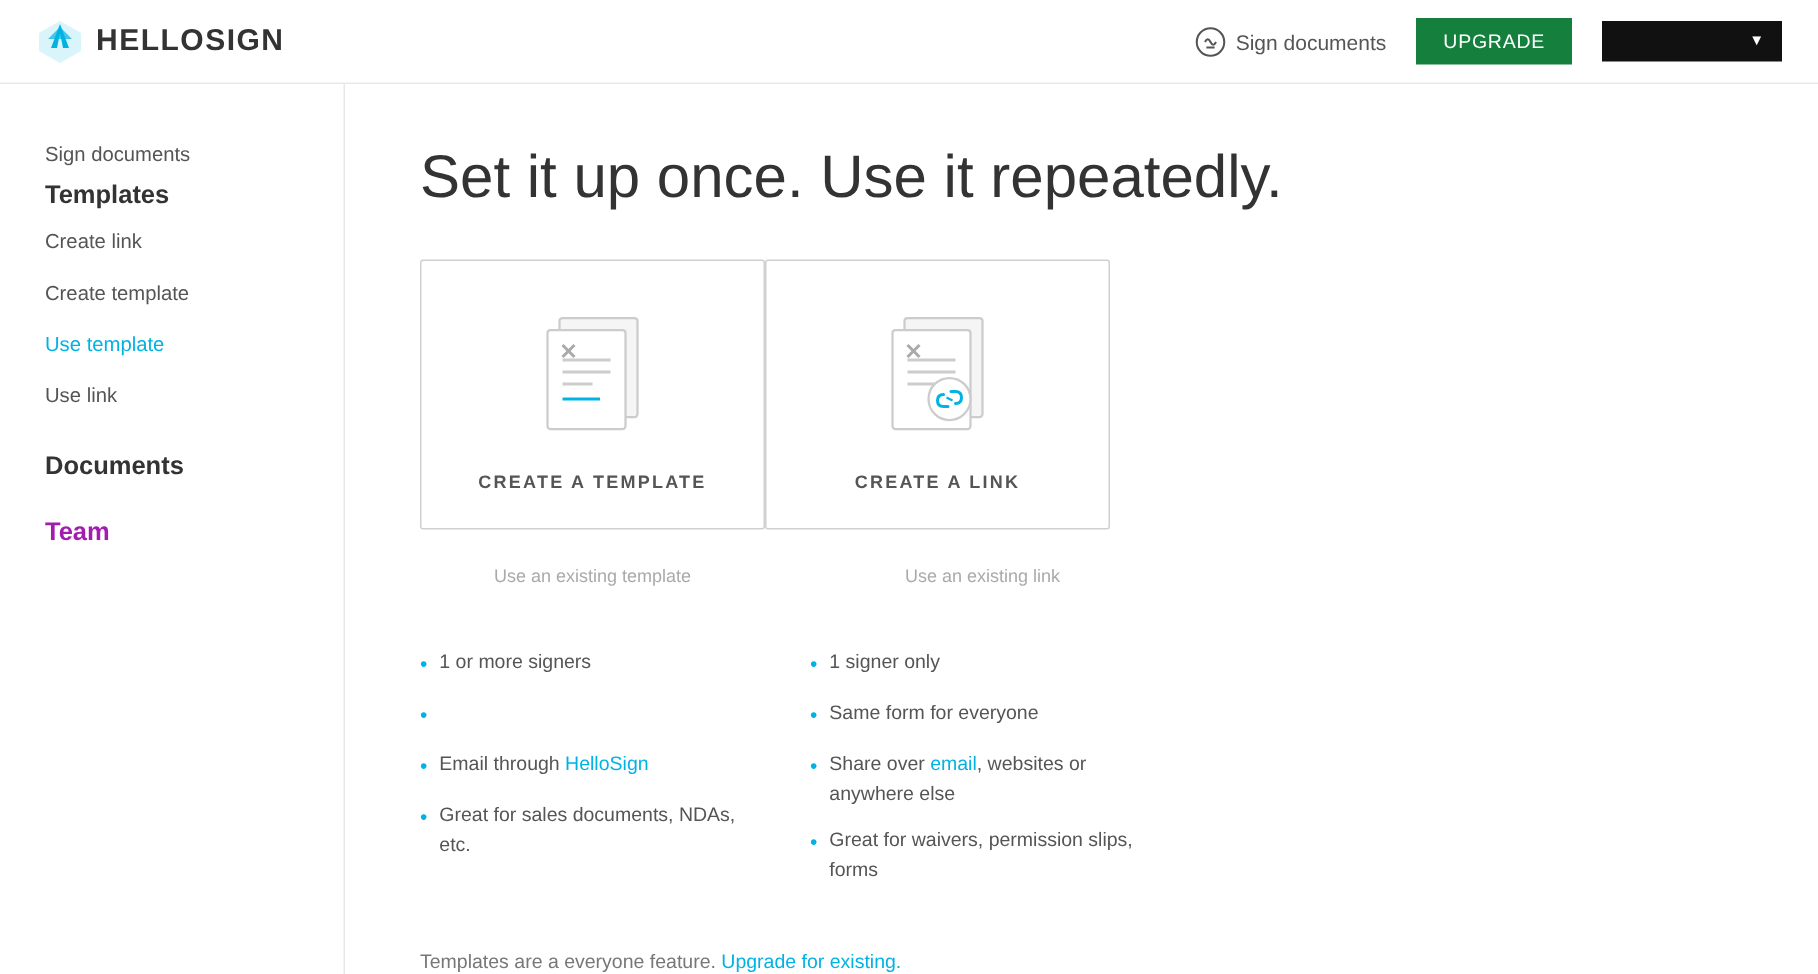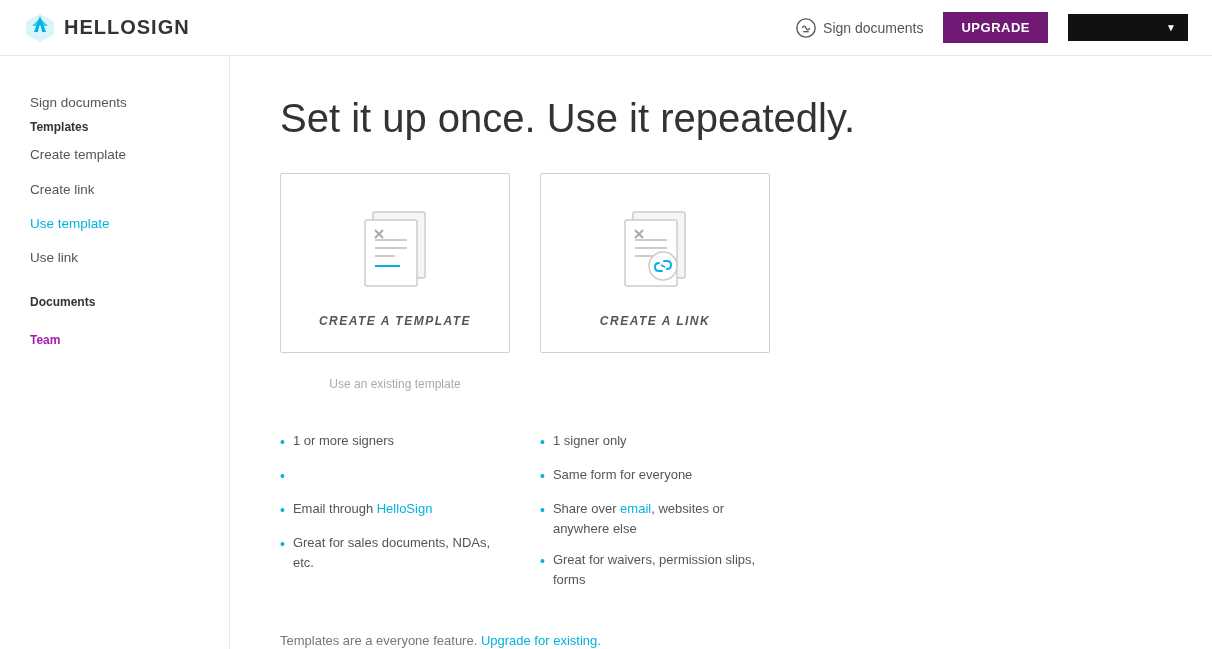--- a/index.html
+++ b/index.html
@@ -45,26 +45,26 @@
       color: #555;
       text-decoration: none;
       font-size: 14px;
     }
     .sign-icon {
       width: 22px;
       height: 22px;
       color: #555;
     }
     .upgrade-btn {
-      background: #701a75;
+      background: #15803d;
       color: #fff;
       border: none;
       padding: 8px 18px;
       font-size: 13px;
-      font-weight: 700;
+      font-weight: 400;
       letter-spacing: 0.5px;
       cursor: pointer;
       text-transform: uppercase;
     }
     .user-menu {
       display: flex;
       align-items: center;
       background: #111;
       color: #fff;
       padding: 8px 12px;
@@ -93,21 +93,21 @@
     .sidebar-link {
       display: block;
       color: #555;
       text-decoration: none;
       padding: 5px 0 5px 10px;
       font-size: 13.5px;
       line-height: 1.8;
     }
     .sidebar-section-title {
       font-weight: 700;
-      font-size: 12px;
+      font-size: 17px;
       color: #333;
       margin-top: 20px;
       margin-bottom: 4px;
       padding-left: 10px;
     }
     .sidebar-section-title.first { margin-top: 0; }
     .sidebar-section-title.team-title { color: #a21caf; margin-top: 24px; }
     .sidebar-link.active { color: #00b3e3; }
 
     
@@ -118,23 +118,21 @@
     .page-title {
       font-size: 40px;
       font-weight: 300;
       color: #333;
       margin-bottom: 32px;
     }
 
     
     .cards-row {
       display: flex;
-      gap: 30px;
       margin-bottom: 16px;
-      font-style: italic;
     }
     .card {
       width: 230px;
       border: 1px solid #d0d0d0;
       border-radius: 2px;
       display: flex;
       flex-direction: column;
       align-items: center;
       padding: 30px 20px 24px;
       cursor: pointer;
@@ -236,24 +234,24 @@
   </div>
 </header>
 
 <div class="layout">
 
   <nav class="sidebar">
     <a href="#" class="sidebar-link">Sign documents</a>
 
     <div class="sidebar-section-title first">Templates</div>
     <a href="#" class="sidebar-link">
+      <span>Create link</span>
+    </a>
+    <a href="#" class="sidebar-link">
       <span>Create template</span>
-    </a>
-    <a href="#" class="sidebar-link">
-      <span>Create link</span>
     </a>
     <a href="#" class="sidebar-link active">
       <span>Use template</span>
     </a>
     <a href="#" class="sidebar-link">
       <span>Use link</span>
     </a>
 
     <div class="sidebar-section-title">Documents</div>
 
@@ -307,20 +305,23 @@
           </g>
         </svg>
         <span class="card-label">CREATE A LINK</span>
       </a>
     </div>
 
     <div class="existing-links">
       <div class="existing-link">
         <span>Use an existing template</span>
       </div>
+      <div class="existing-link">
+        <span>Use an existing link</span>
+      </div>
     </div>
 
     <div class="features-row">
 
       <div class="feature-col">
         <div class="feature-item">
           <span class="bullet">•</span>
           <span class="feature-text">1 or more signers</span>
         </div>
         <div class="feature-item">

